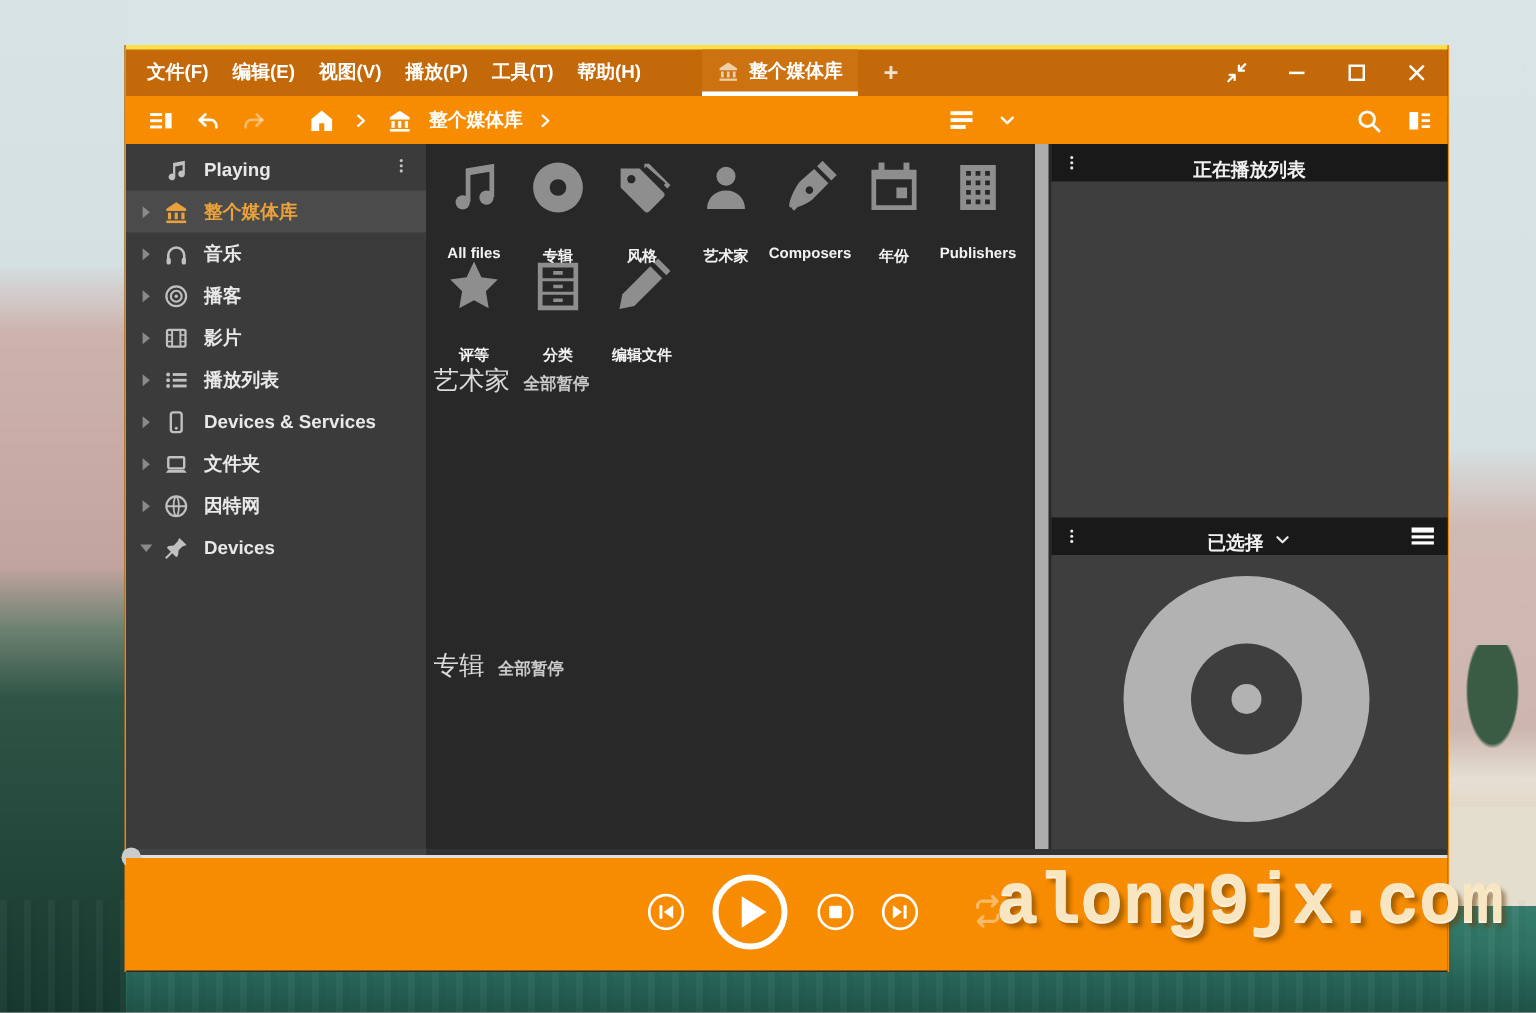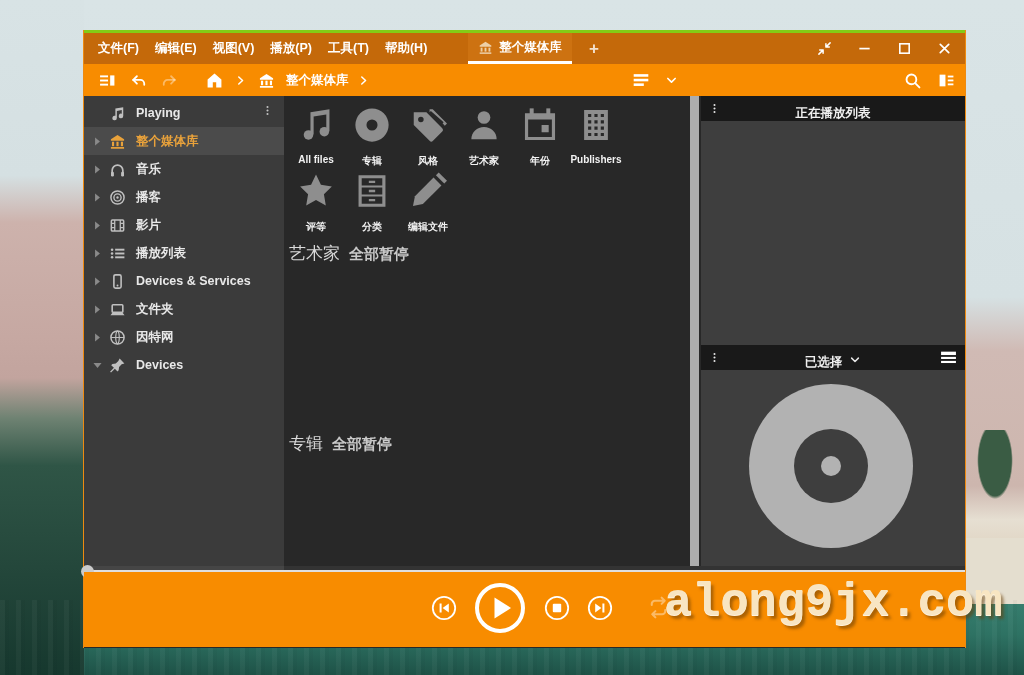--- a/index.html
+++ b/index.html
@@ -12,21 +12,21 @@
   .wp-sand { position:absolute; right:0; top:538px; width:58px; height:66px; background:#E4DECF; z-index:1; }
   .wp-tree { position:absolute; right:8px; top:430px; width:42px; height:76px; z-index:2;
     background:radial-gradient(ellipse at 50% 40%, #3A5C44 0 55%, transparent 60%); }
   .wp-streaks { position:absolute; left:0; top:600px; width:1024px; height:75px; z-index:2; opacity:.5;
     background:repeating-linear-gradient(90deg, rgba(255,255,255,.07) 0 5px, rgba(0,0,0,.06) 5px 9px, transparent 9px 16px); }
 
   .window { position:absolute; left:83px; top:30px; width:883px; height:618px; z-index:10;
     border-left:1px solid #EE8A10; border-right:1px solid #EE8A10; background:#282828; }
 
   
-  .titlebar { position:absolute; left:0; top:0; width:881px; height:48px; background:#C4690A; border-top:3px solid #84cc16; }
+  .titlebar { position:absolute; left:0; top:0; width:881px; height:48px; background:#C4690A; border-top:3px solid #fde047; }
   .menubar { position:absolute; left:14px; top:0; height:31px; display:flex; gap:16px; align-items:center; }
   .menu-item { font-size:12.5px; font-weight:600; color:#FFFFFF; white-space:nowrap; cursor:default; }
   .tab { position:absolute; left:384px; top:0; width:104px; height:31px; background:#CD7211;
     border-bottom:3px solid #FFFFFF; display:flex; align-items:center; justify-content:center; gap:6px; }
   .tab-icon { width:15px; height:15px; color:#EDD0A8; }
   .tab-label { font-size:12.5px; font-weight:700; color:#FFFFFF; white-space:nowrap; }
   .new-tab { position:absolute; left:499px; top:0; width:22px; height:31px; display:flex; align-items:center; justify-content:center;
     color:rgba(255,255,255,.8); font-size:17px; font-weight:600; }
   .win-controls { position:absolute; right:13px; top:0; height:31px; display:flex; gap:25px; align-items:center; }
   .wc { width:15px; height:15px; color:#FFFFFF; }
@@ -57,26 +57,26 @@
   .side-icon { width:17px; height:17px; margin-left:5px; color:#C0C0C0; flex:0 0 17px; }
   .side-label { margin-left:10px; font-size:12.5px; font-weight:600; color:#E8E8E8; white-space:nowrap; }
   .side-item.selected .side-icon, .side-item.selected .side-label { color:#E9A23B; }
 
   .content { position:absolute; left:200px; top:0; width:406px; height:470px; background:#282828; }
   .grid-row { position:absolute; left:4px; display:flex; }
   .grid-row.r1 { top:10px; }
   .grid-row.r2 { top:76px; }
   .cell { width:56px; display:flex; flex-direction:column; align-items:center; }
   .cell-icon { width:38px; height:38px; color:#8E8E8E; }
-  .cell-label { margin-top:10px; font-size:10px; font-weight:600; color:#F2F2F2; white-space:nowrap; }
+  .cell-label { margin-top:20px; font-size:10px; font-weight:600; color:#F2F2F2; white-space:nowrap; }
   .section { position:absolute; left:5px; display:flex; align-items:baseline; gap:9px; }
   .section.s1 { top:146px; }
   .section.s2 { top:336px; }
   .section-title { font-size:17px; color:#DADADA; }
-  .section-action { font-size:15px; font-weight:600; color:#C9C9C9; }
+  .section-action { font-size:11px; font-weight:600; color:#C9C9C9; }
 
   .vscroll { position:absolute; left:606px; top:0; width:9px; height:470px; background:#ADADAD; }
 
   .rpanel { position:absolute; left:617px; top:0; width:264px; height:470px; background:#3E3E3E; }
   .rp-header { position:relative; height:25px; background:#191919; display:flex; align-items:center; }
   .rp-dots { position:absolute; left:8px; top:4px; width:11px; height:17px; color:#E6E6E6; }
   .rp-title-wrap { flex:1; display:flex; align-items:flex-start; justify-content:center; gap:7px;margin-top:10px; }
   .rp-title { font-size:12.5px; font-weight:700; color:#F0F0F0; white-space:nowrap; }
   .rp-chev { width:12px; height:12px; color:#E6E6E6; }
   .rp-list { position:absolute; right:8px; top:4px; width:17px; height:17px; color:#FFFFFF; }
@@ -474,20 +474,32 @@
           <div class="cell">
             <span class="cell-icon">
                 <svg viewBox="0 0 48 48" xmlns="http://www.w3.org/2000/svg">
                   <g fill="currentColor">
                     <circle cx="24" cy="14.5" r="8"></circle>
                     <path d="M8 42c0-9.2 7.2-15.5 16-15.5S40 32.8 40 42Z"></path>
                   </g>
                 </svg>
               </span>
             <span class="cell-label">艺术家</span>
+          </div>
+          <div class="cell">
+            <span class="cell-icon">
+                <svg viewBox="0 0 48 48" xmlns="http://www.w3.org/2000/svg">
+                  <g fill="currentColor">
+                    <path d="M30 6 42 18l4.5-4.5L34.5 1.5Z"></path>
+                    <path fill-rule="evenodd" d="M27.5 8.5 39.5 20.5 26 34c-6 5-17 8.5-19 6.5S10.5 25 15.5 19Zm-4 14.5a3.2 3.2 0 1 0 .01 0Z"></path>
+                    <path d="M8.5 41.5 20 30l2 2L10.5 43.5Z"></path>
+                  </g>
+                </svg>
+              </span>
+            <span class="cell-label">Composers</span>
           </div>
           <div class="cell">
             <span class="cell-icon">
                 <svg viewBox="0 0 48 48" xmlns="http://www.w3.org/2000/svg">
                   <g fill="currentColor">
                     <path fill-rule="evenodd" d="M5 9h38v34H5Zm4 8v22h30V17Zm17 7h9v9h-9Z"></path>
                     <rect x="11" y="3" width="5" height="8"></rect>
                     <rect x="32" y="3" width="5" height="8"></rect>
                   </g>
                 </svg>

